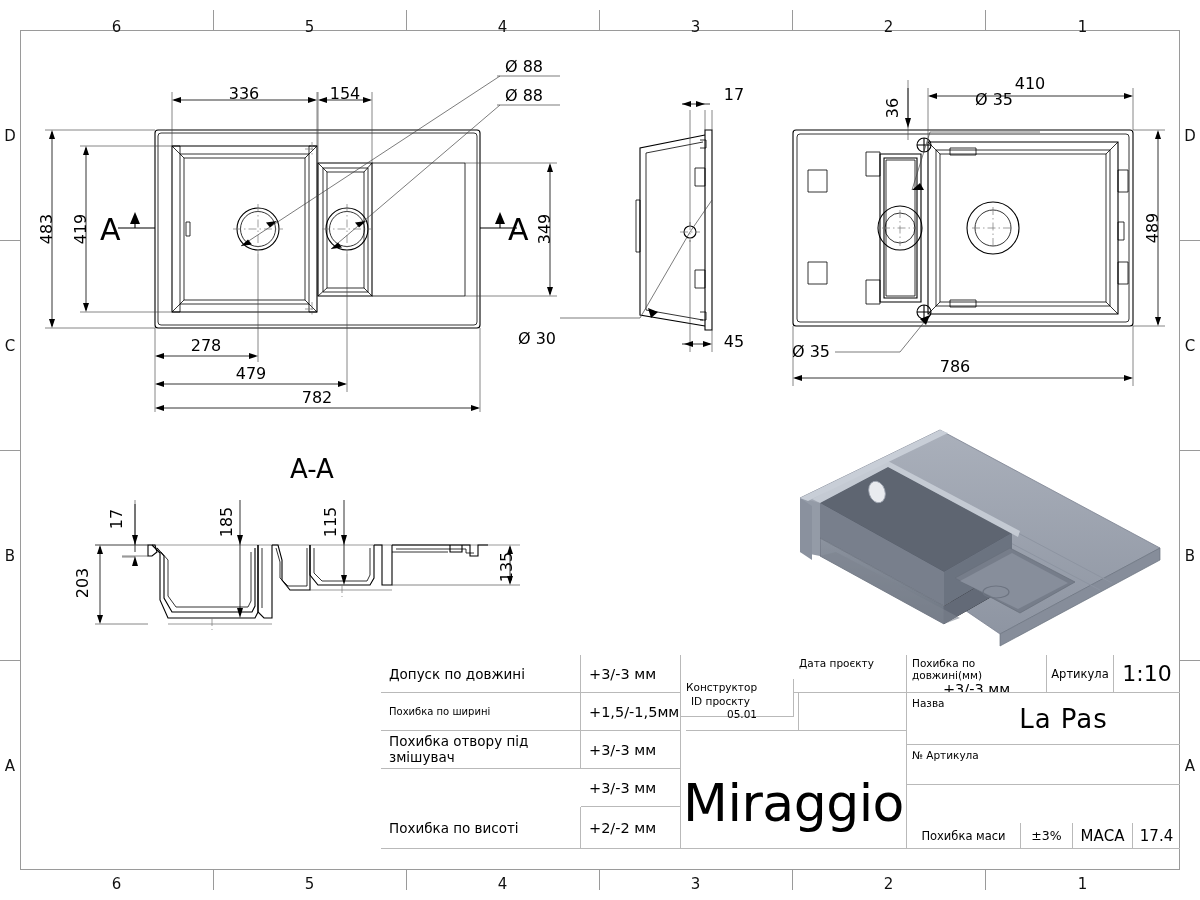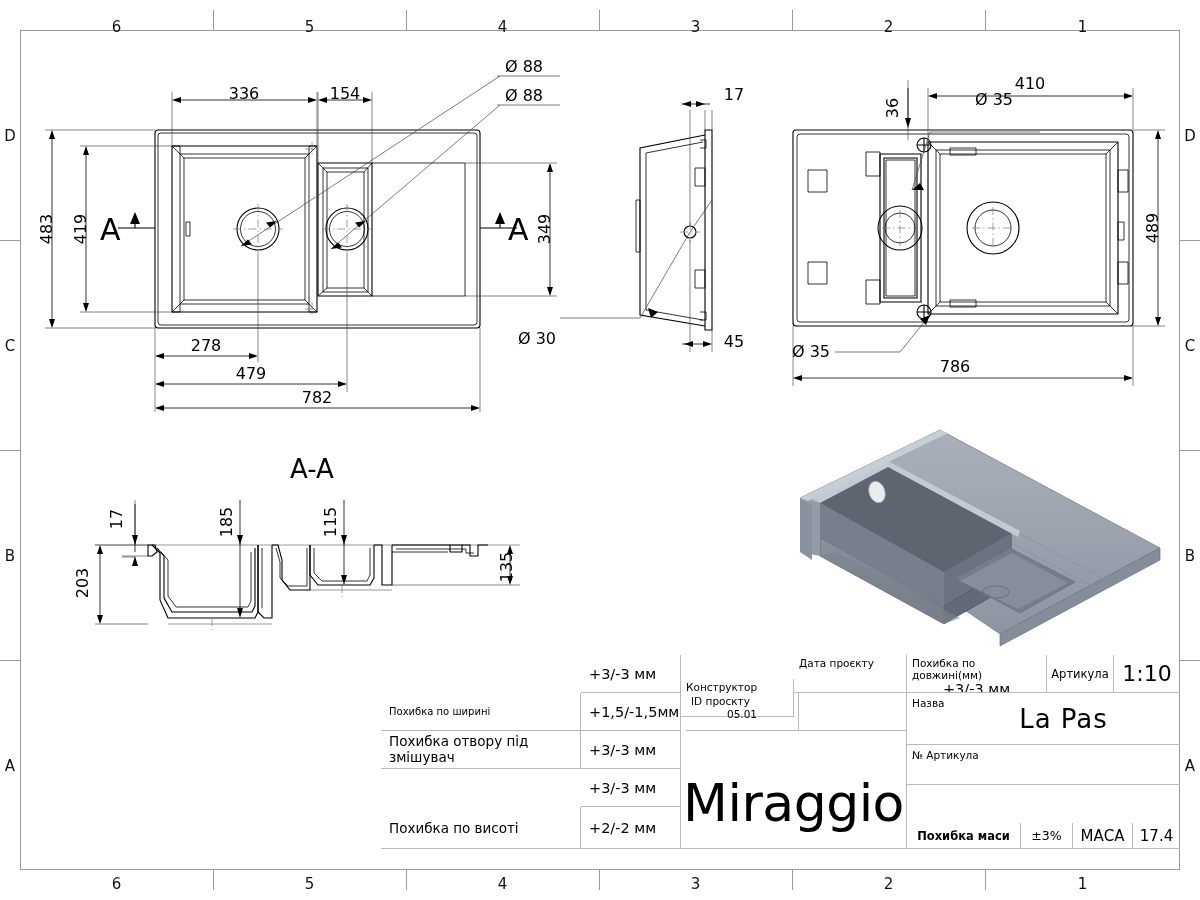--- a/index.html
+++ b/index.html
@@ -407,20 +407,23 @@
   <div class="zone-lbl" style="left:0px;top:547px;width:20px;">B</div>
   <div class="zone-lbl" style="left:0px;top:757px;width:20px;">A</div>
 
   <div class="zone-lbl" style="left:1180px;top:127px;width:20px;">D</div>
   <div class="zone-lbl" style="left:1180px;top:337px;width:20px;">C</div>
   <div class="zone-lbl" style="left:1180px;top:547px;width:20px;">B</div>
   <div class="zone-lbl" style="left:1180px;top:757px;width:20px;">A</div>
 
   <div id="titleblock">
 
+    <div class="tb-cell" style="left:0;top:0;width:200px;height:38px;">
+      <div class="tb-val" style="font-size:13.5px;">Допуск по довжині</div>
+      </div>
     <div class="tb-cell" style="left:200px;top:0;width:100px;height:38px;">
       <div class="tb-val">+3/-3 мм</div>
       </div>
 
     <div class="tb-cell" style="left:0;top:38px;width:200px;height:38px;">
       <div class="tb-val" style="font-size:10px;">Похибка по ширині</div>
       </div>
     <div class="tb-cell" style="left:200px;top:38px;width:100px;height:38px;">
       <div class="tb-val">+1,5/-1,5мм</div>
       </div>
@@ -480,21 +483,21 @@
       <div class="flexcc tb-name" style="padding-left:40px;">La Pas</div>
       </div>
 
     <div class="tb-cell" style="left:526px;top:90px;width:273px;height:40px;border-right:none;">
       <div class="tb-sm" style="position:absolute;left:0;top:2px;">№ Артикула</div>
       <div class="flexcc" style="padding-left:40px;font-size:18px;"></div>
       </div>
 
 
     <div class="tb-cell" style="left:526px;top:168px;width:114px;height:26px;">
-      <div class="flexcc" style="font-size:11.5px;font-weight:bold;">Похибка маси</div>
+      <div class="flexcc" style="font-size:11.5px;">Похибка маси</div>
       </div>
     <div class="tb-cell" style="left:640px;top:168px;width:52px;height:26px;">
       <div class="flexcc" style="font-size:12.5px;">±3%</div>
       </div>
     <div class="tb-cell" style="left:692px;top:168px;width:60px;height:26px;">
       <div class="flexcc" style="font-size:15px;">МАСА</div>
       </div>
     <div class="tb-cell" style="left:752px;top:168px;width:47px;height:26px;border-right:none;">
       <div class="flexcc" style="font-size:15px;">17.4</div>
       </div>

